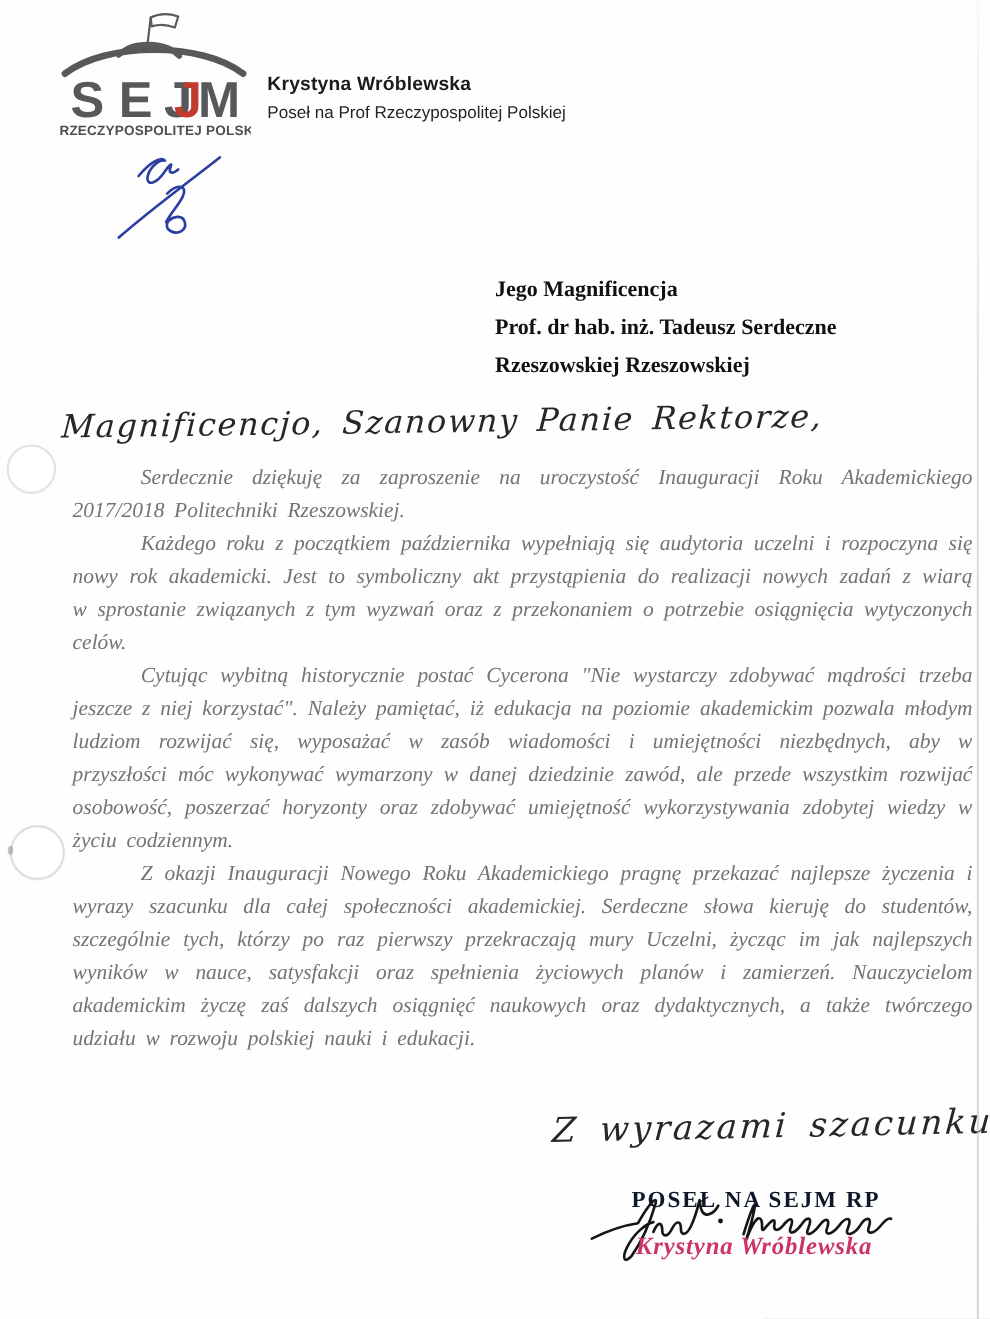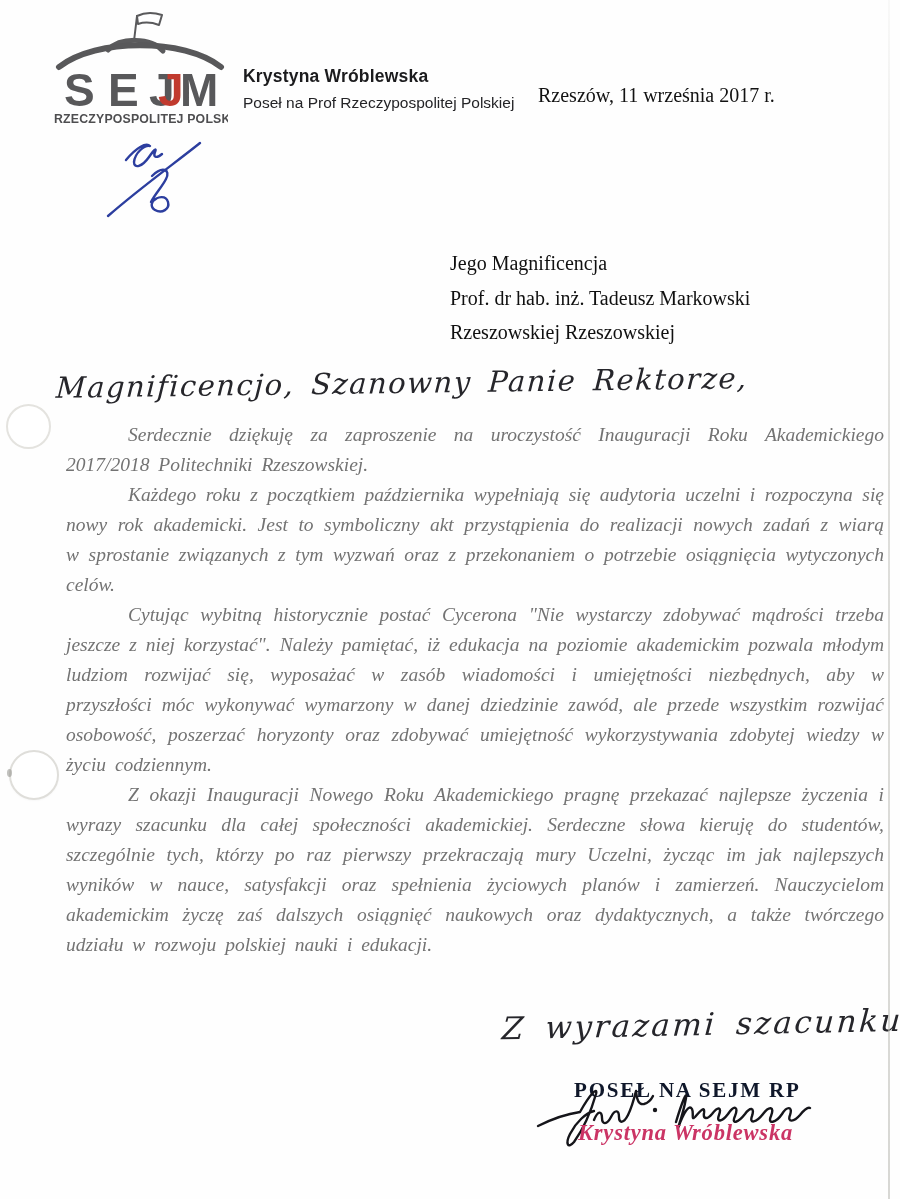--- a/index.html
+++ b/index.html
@@ -9,21 +9,21 @@
     font-family:"Liberation Serif",serif;color:#161616;
   }
   
   .logo{position:absolute;left:52px;top:10px;width:176px;height:118px;}
   .logo text{font-family:"Liberation Sans",sans-serif;font-weight:bold;}
   .sender{position:absolute;left:243px;top:66px;font-family:"Liberation Sans",sans-serif;}
   .sender .name{font-size:17.5px;font-weight:bold;color:#1b1b1d;letter-spacing:.2px;}
   .sender .title{font-size:15.5px;color:#242427;margin-top:7px;}
   .date{position:absolute;left:538px;top:84px;font-size:20px;color:#121212;}
   
-  .recipient{position:absolute;left:450px;top:246px;font-size:20px;font-weight:normal;line-height:34.5px;color:#101010;}
+  .recipient{position:absolute;left:450px;top:246px;font-size:20px;font-weight:bold;line-height:34.5px;color:#101010;}
   
   .hand{font-family:"DejaVu Serif",serif;font-style:italic;color:#26262b;}
   .salutation{
     position:absolute;left:56px;top:366px;font-size:29px;letter-spacing:1.5px;word-spacing:6px;
     transform:rotate(-0.8deg) skewX(-4deg);white-space:nowrap;
   }
   .closing{
     position:absolute;left:502px;top:1006px;font-size:31px;letter-spacing:2.5px;word-spacing:7px;
     transform:rotate(-1.2deg) skewX(-5deg);white-space:nowrap;
   }
@@ -72,33 +72,32 @@
     <text x="106" y="96" font-size="46" fill="#c13a2e">J</text>
     <text x="128" y="96" font-size="46" fill="#58585a">M</text>
     <text x="2" y="113" font-size="12.3" letter-spacing="0.2" fill="#4e4e50">RZECZYPOSPOLITEJ POLSKIEJ</text>
   </svg>
 
   <div class="sender">
     <div class="name">Krystyna Wróblewska</div>
     <div class="title">Poseł na Prof Rzeczypospolitej Polskiej</div>
   </div>
 
-  <div class="date">Rzeszów, 11 września 2017 r.</div>
 
   <svg class="paraph" viewBox="0 0 110 85">
     <g fill="none" stroke="#2c3e9f" stroke-width="2.4" stroke-linecap="round" stroke-linejoin="round">
       <path d="M 100 5 C 75 25 40 50 8 78"></path>
       <path d="M 26 22 C 36 10 46 4 50 8 C 44 7 35 15 34 24 C 34 31 42 29 49 19 C 54 12 57 9 55 14 C 53 19 56 21 62 16"></path>
       <path d="M 52 38 C 62 28 71 31 66 41 C 62 49 55 56 51 64 C 58 58 66 57 68 64 C 70 71 62 76 55 72 C 50 69 51 63 56 61"></path>
     </g>
   </svg>
 
   <div class="recipient">
     <div>Jego Magnificencja</div>
-    <div>Prof. dr hab. inż. Tadeusz Markowski</div>
+    <div>Prof. dr hab. inż. Tadeusz Serdeczne</div>
     <div>Rzeszowskiej Rzeszowskiej</div>
   </div>
 
   <div class="hand salutation">Magnificencjo, Szanowny Panie Rektorze,</div>
 
   <div class="letter-body">
     <p>Serdecznie dziękuję za zaproszenie na uroczystość Inauguracji Roku Akademickiego 2017/2018 Politechniki Rzeszowskiej.</p>
     <p>Każdego roku z początkiem października wypełniają się audytoria uczelni i rozpoczyna się nowy rok akademicki. Jest to symboliczny akt przystąpienia do realizacji nowych zadań z wiarą w sprostanie związanych z tym wyzwań oraz z przekonaniem o potrzebie osiągnięcia wytyczonych celów.</p>
     <p>Cytując wybitną historycznie postać Cycerona "Nie wystarczy zdobywać mądrości trzeba jeszcze z niej korzystać". Należy pamiętać, iż edukacja na poziomie akademickim pozwala młodym ludziom rozwijać się, wyposażać w zasób wiadomości i umiejętności niezbędnych, aby w przyszłości móc wykonywać wymarzony w danej dziedzinie zawód, ale przede wszystkim rozwijać osobowość, poszerzać horyzonty oraz zdobywać umiejętność wykorzystywania zdobytej wiedzy w życiu codziennym.</p>
     <p>Z okazji Inauguracji Nowego Roku Akademickiego pragnę przekazać najlepsze życzenia i wyrazy szacunku dla całej społeczności akademickiej. Serdeczne słowa kieruję do studentów, szczególnie tych, którzy po raz pierwszy przekraczają mury Uczelni, życząc im jak najlepszych wyników w nauce, satysfakcji oraz spełnienia życiowych planów i zamierzeń. Nauczycielom akademickim życzę zaś dalszych osiągnięć naukowych oraz dydaktycznych, a także twórczego udziału w rozwoju polskiej nauki i edukacji.</p>

